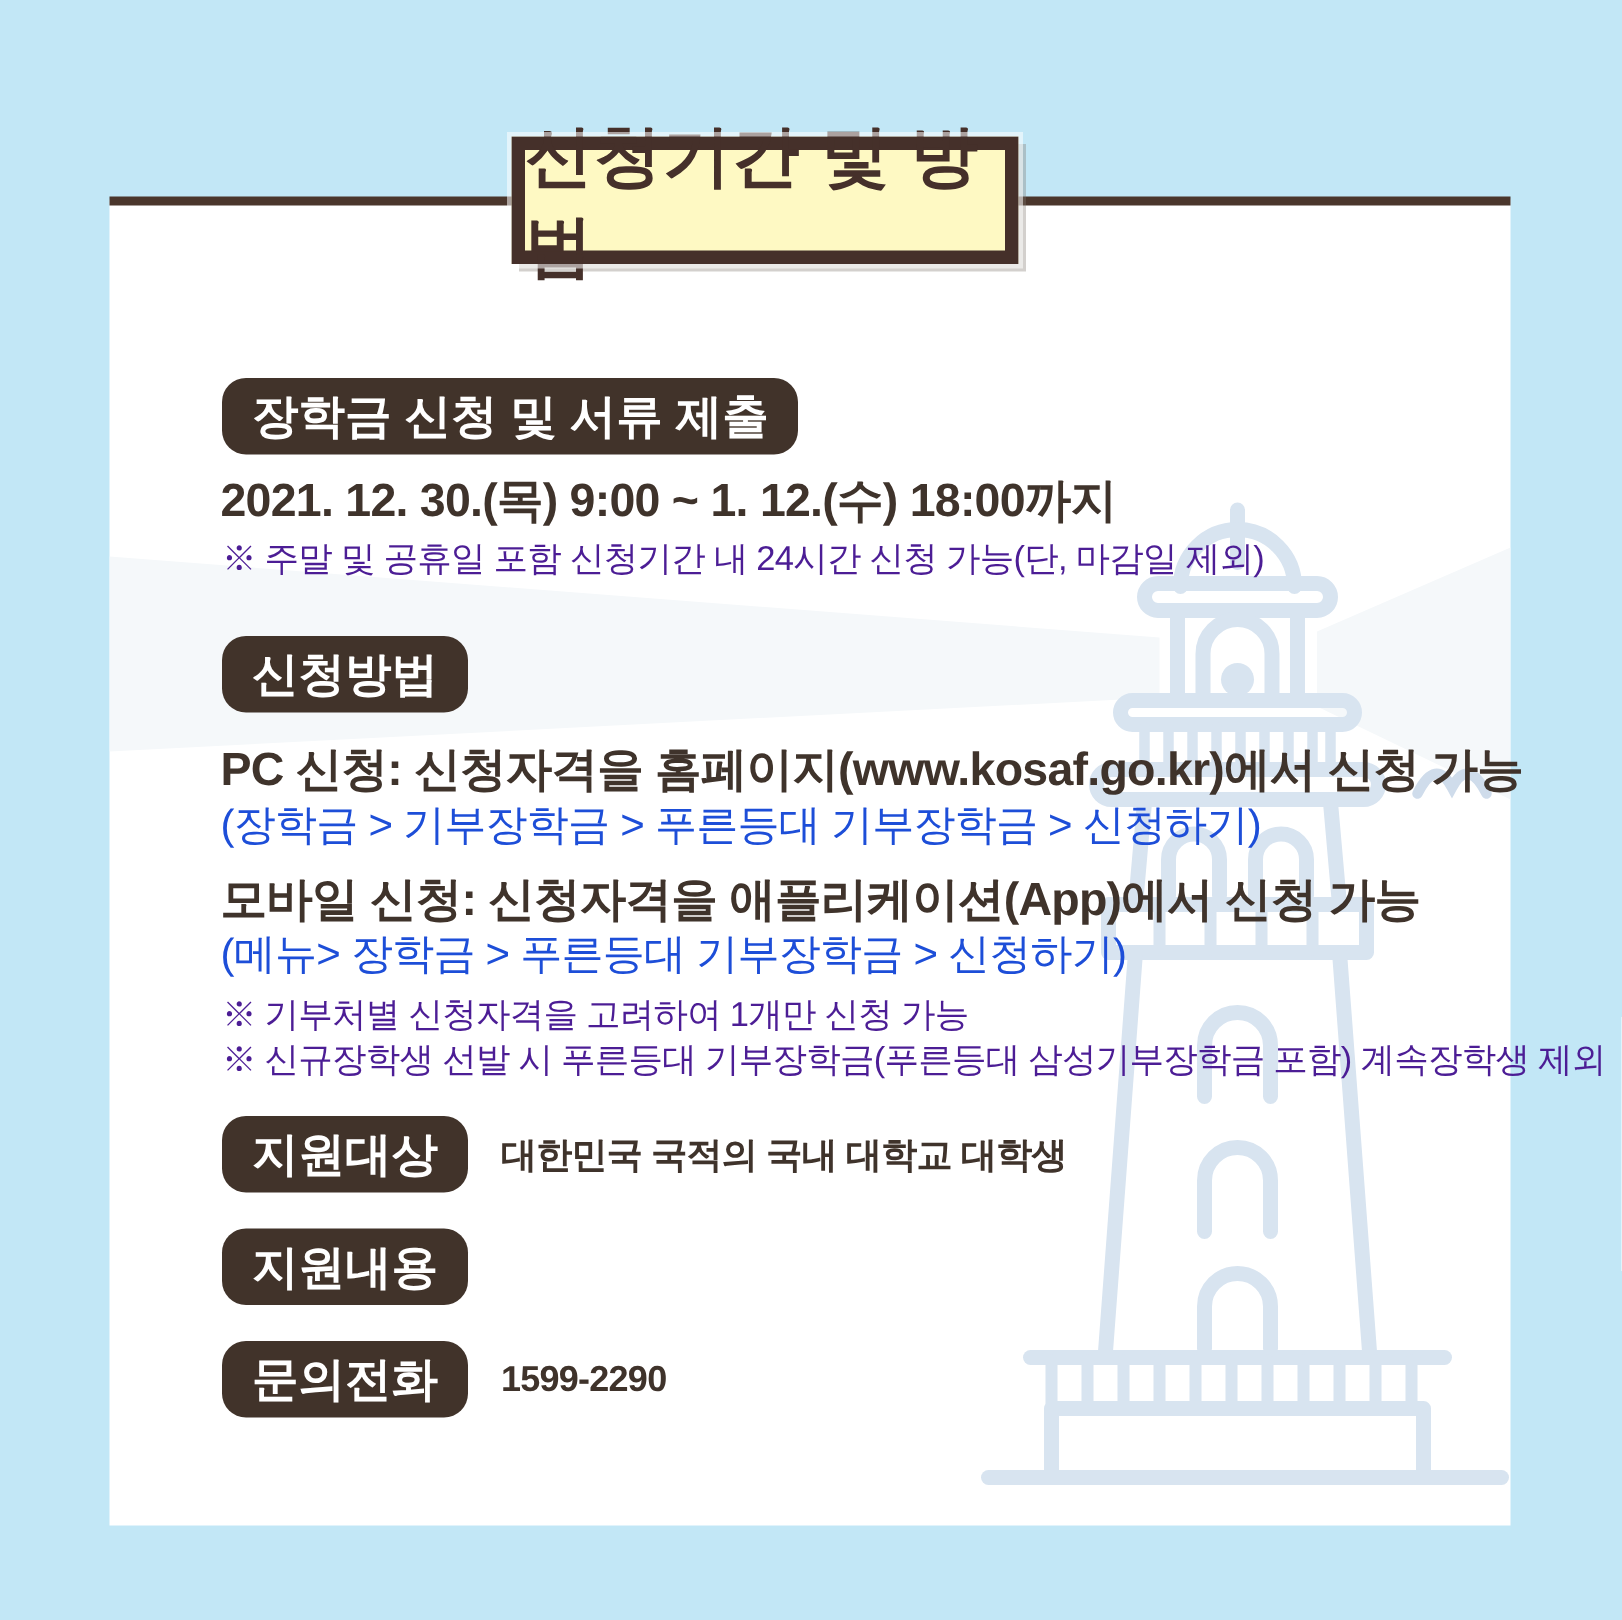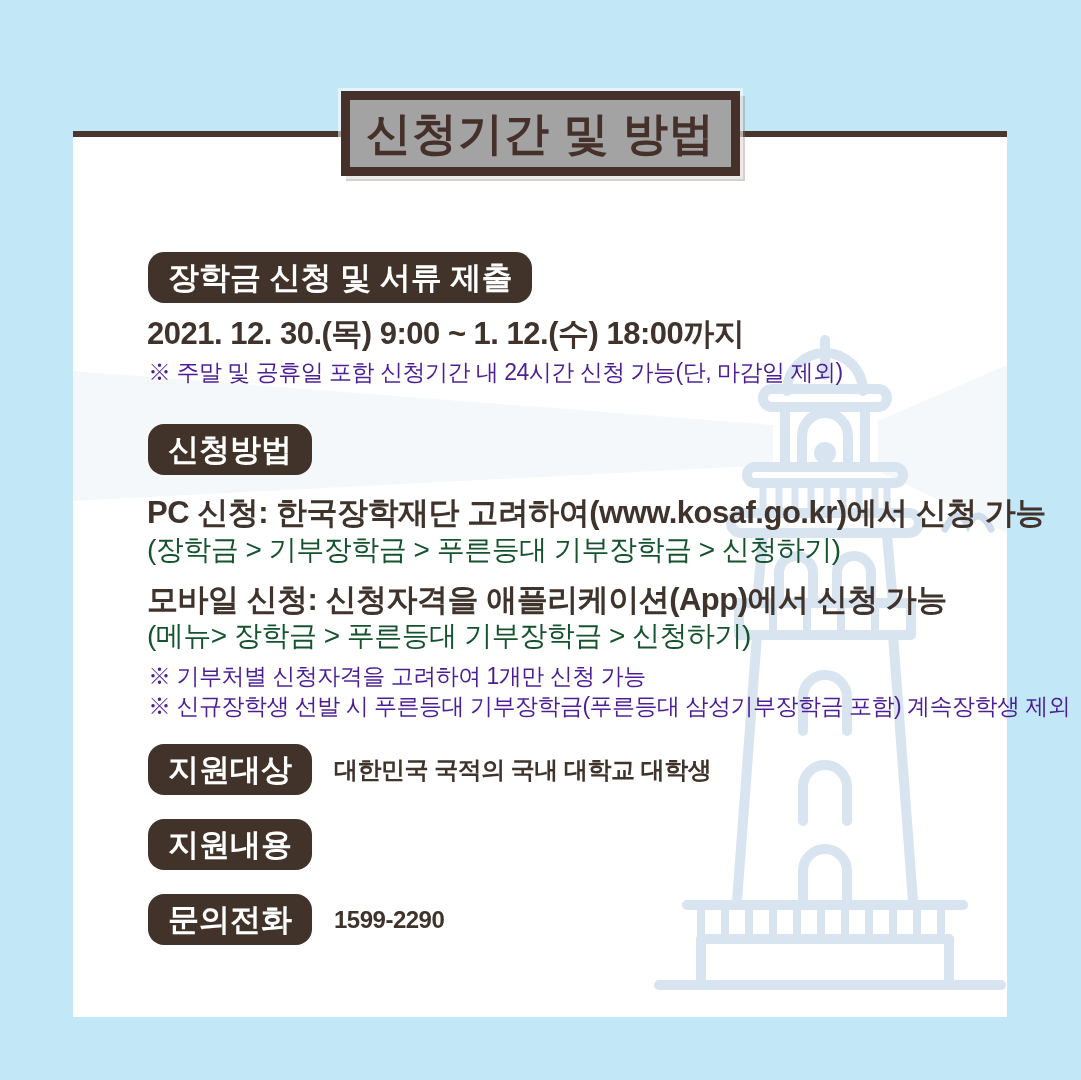--- a/index.html
+++ b/index.html
@@ -13,23 +13,23 @@
   }
   .card{
     position:absolute;left:73px;top:133px;width:934px;height:884px;
     background:#ffffff;z-index:1;
   }
   .top-line{
     position:absolute;left:73px;top:131px;width:934px;height:6px;
     background:#4a362c;z-index:4;
   }
   .title-box{
-    position:absolute;left:341px;top:91px;width:399px;height:85px;
+    position:absolute;left:341px;top:91px;width:338px;height:85px;
     box-sizing:border-box;
-    background:#a3a3a3;border:9px solid #45302a;
+    background:#fef9c3;border:9px solid #45302a;
     outline:3px solid rgba(255,255,255,0.55);
     box-shadow:5px 5px 0 rgba(130,120,112,0.35);
     display:flex;align-items:center;justify-content:center;
     z-index:5;
     font-size:45px;font-weight:800;color:#45302a;letter-spacing:1px;
   }
   .illus{
     position:absolute;left:73px;top:133px;width:934px;height:884px;
     z-index:2;
   }
@@ -41,21 +41,21 @@
     border-radius:16px;
     padding:10px 20px;
     font-size:31px;font-weight:800;line-height:1;white-space:nowrap;
   }
   .h-line{
     position:absolute;
     font-size:31px;font-weight:800;color:#3f332b;white-space:nowrap;letter-spacing:-0.5px;
   }
   .sub-line{
     position:absolute;
-    font-size:28px;font-weight:500;color:#14532d;white-space:nowrap;letter-spacing:-0.5px;
+    font-size:28px;font-weight:500;color:#1d4ed8;white-space:nowrap;letter-spacing:-0.5px;
   }
   .note-line{
     position:absolute;
     font-size:23px;font-weight:400;color:#4c1d95;white-space:nowrap;letter-spacing:-0.5px;
   }
   .info-row{
     position:absolute;display:flex;align-items:center;gap:22px;
   }
   .info-row .badge{position:static;}
   .info-row .row-text{
@@ -150,21 +150,21 @@
 
   <div class="badge" style="left:148px;top:252px;">
     <span>장학금 신청 및 서류 제출</span>
   </div>
   <div class="h-line" style="left:147px;top:313px;">2021. 12. 30.(목) 9:00 ~ 1. 12.(수) 18:00까지</div>
   <div class="note-line" style="left:148px;top:357px;">※ 주말 및 공휴일 포함 신청기간 내 24시간 신청 가능(단, 마감일 제외)</div>
 
   <div class="badge" style="left:148px;top:424px;">
     <span>신청방법</span>
   </div>
-  <div class="h-line" style="left:147px;top:492px;">PC 신청: 한국장학재단 고려하여(www.kosaf.go.kr)에서 신청 가능</div>
+  <div class="h-line" style="left:147px;top:492px;">PC 신청: 신청자격을 홈페이지(www.kosaf.go.kr)에서 신청 가능</div>
   <div class="sub-line" style="left:147px;top:531px;">(장학금 &gt; 기부장학금 &gt; 푸른등대 기부장학금 &gt; 신청하기)</div>
   <div class="h-line" style="left:147px;top:579px;">모바일 신청: 신청자격을 애플리케이션(App)에서 신청 가능</div>
   <div class="sub-line" style="left:147px;top:617px;">(메뉴&gt; 장학금 &gt; 푸른등대 기부장학금 &gt; 신청하기)</div>
   <div class="note-line" style="left:148px;top:661px;">※ 기부처별 신청자격을 고려하여 1개만 신청 가능</div>
   <div class="note-line" style="left:148px;top:691px;">※ 신규장학생 선발 시 푸른등대 기부장학금(푸른등대 삼성기부장학금 포함) 계속장학생 제외</div>
 
   <div class="info-row" style="left:148px;top:744px;">
     <div class="badge">
       <span>지원대상</span>
     </div>

